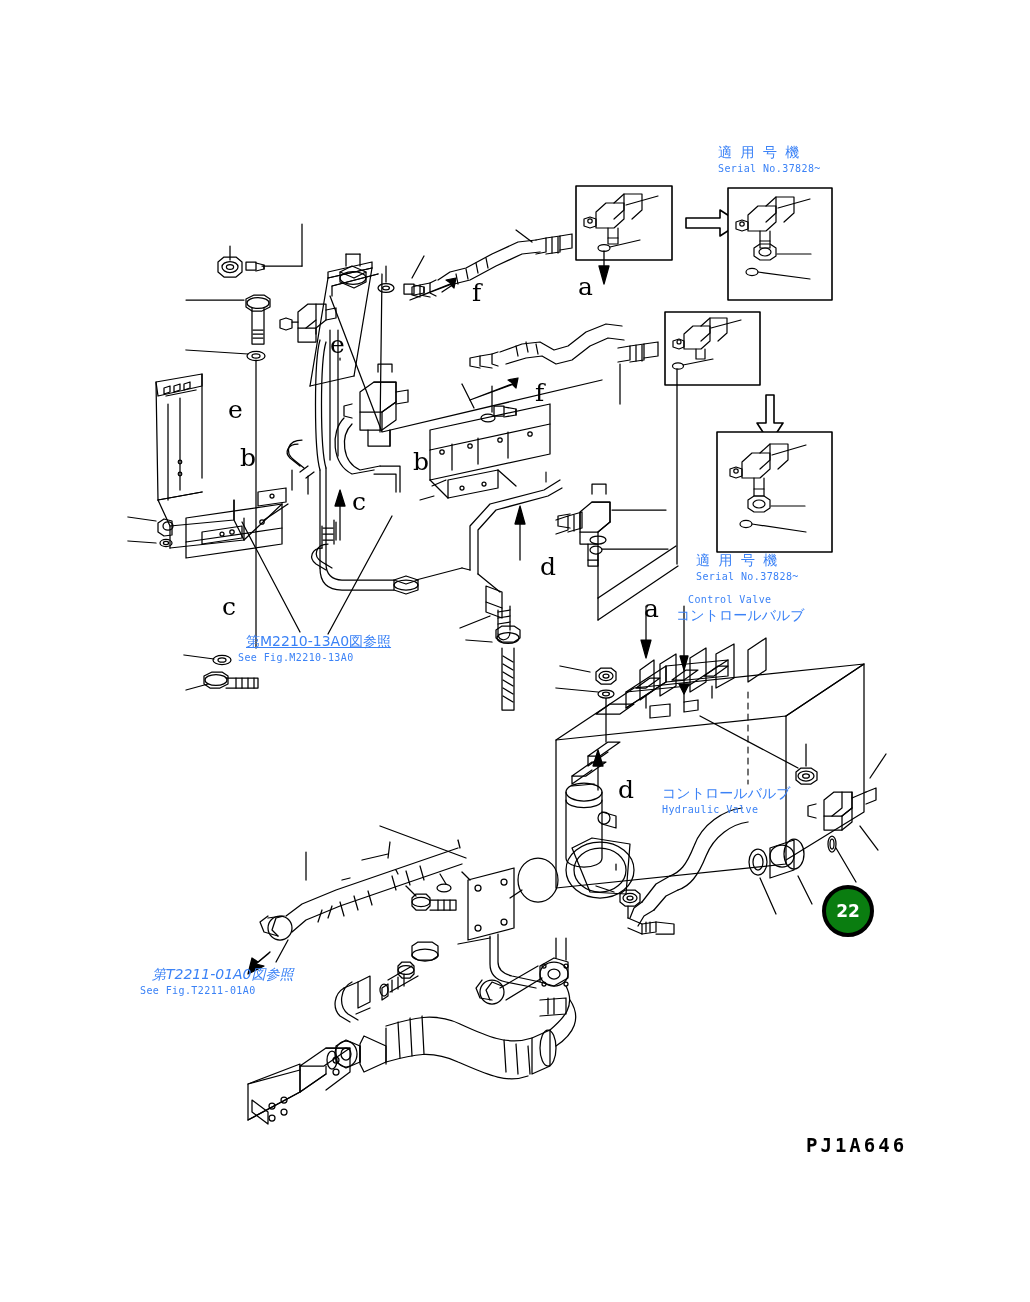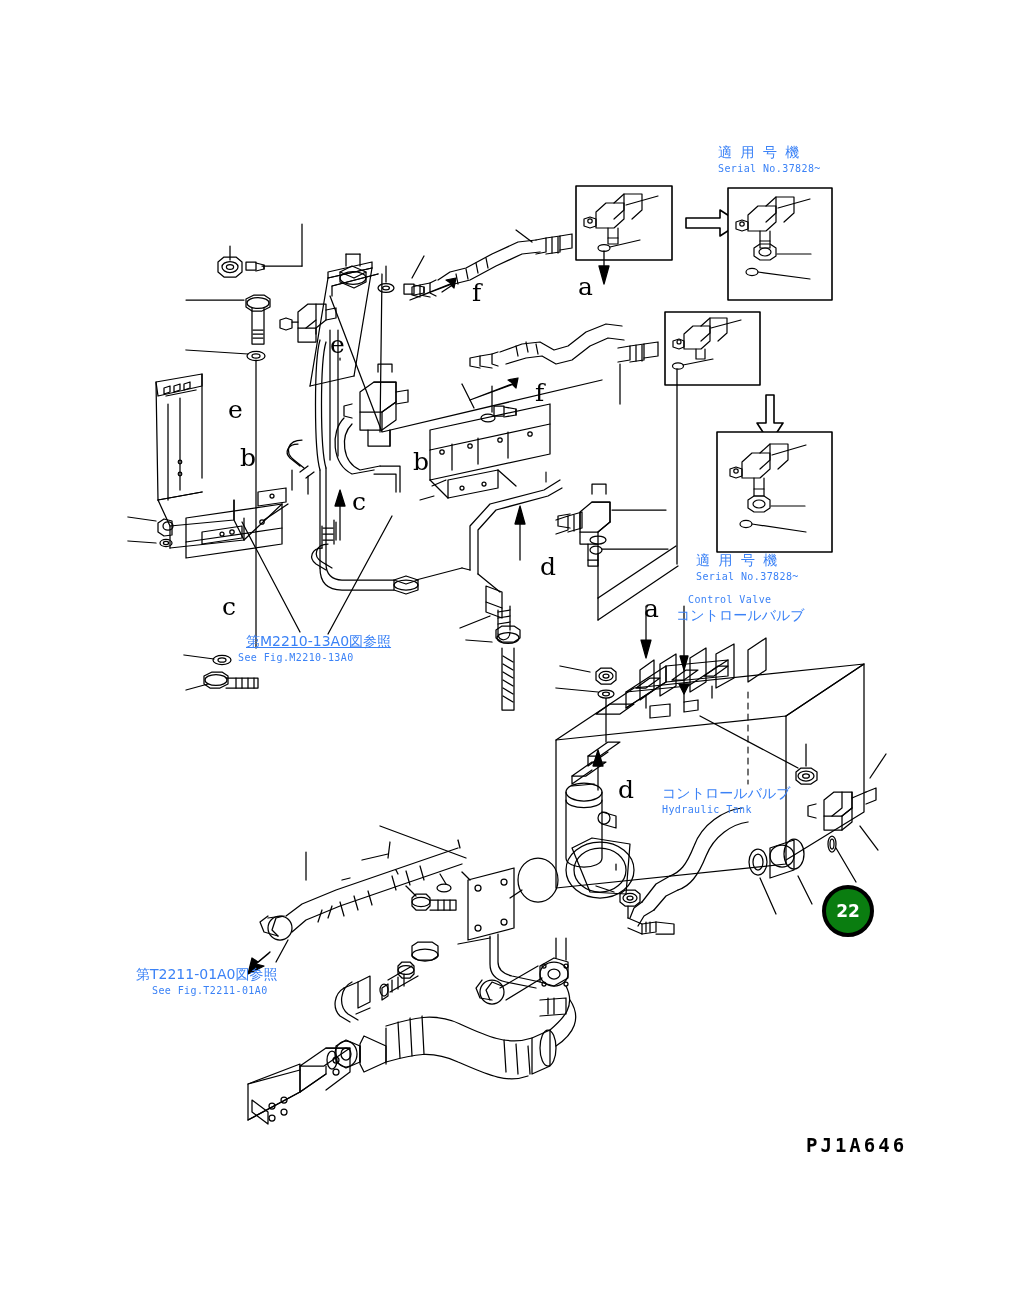--- a/index.html
+++ b/index.html
@@ -655,27 +655,27 @@
   <div class="txt jp" style="left:718px; top:144px;">適 用 号 機</div>
   <div class="txt en" style="left:718px; top:163px;">Serial No.37828~</div>
 
   <div class="txt jp" style="left:696px; top:552px;">適 用 号 機</div>
   <div class="txt en" style="left:696px; top:571px;">Serial No.37828~</div>
 
   <div class="txt jp" style="left:676px; top:607px; letter-spacing:0px;">コントロールバルブ</div>
   <div class="txt en" style="left:688px; top:594px;">Control Valve</div>
 
   <div class="txt jp" style="left:662px; top:785px; letter-spacing:0px;">コントロールバルブ</div>
-  <div class="txt en" style="left:662px; top:804px;">Hydraulic Tank</div>
+  <div class="txt en" style="left:662px; top:804px;">Hydraulic Valve</div>
 
   <div class="txt jp" style="left:246px; top:633px; letter-spacing:0px;text-decoration:underline;">第M2210-13A0図参照</div>
   <div class="txt en" style="left:238px; top:652px;">See Fig.M2210-13A0</div>
 
-  <div class="txt jp" style="left:136px; top:966px; letter-spacing:0px;">第T2211-01A0図参照</div>
-  <div class="txt en" style="left:152px; top:985px;">See Fig.T2211-01A0</div>
+  <div class="txt jp" style="left:152px; top:966px; letter-spacing:0px;font-style:italic;">第T2211-01A0図参照</div>
+  <div class="txt en" style="left:140px; top:985px;">See Fig.T2211-01A0</div>
 
   <div class="pagecode" style="left:806px; top:1134px;">PJ1A646</div>
 
   <div class="badge" style="left: 822px; top: 885px; background: rgb(10, 125, 16); border-color: rgb(0, 0, 0); color: rgb(255, 255, 255);">
     <span>22</span>
   </div>
 
   <div id="callout-layer">
       <div class="callout" style="left: 472px; top: 278px;">f</div>
       <div class="callout" style="left: 578px; top: 272px;">a</div>

